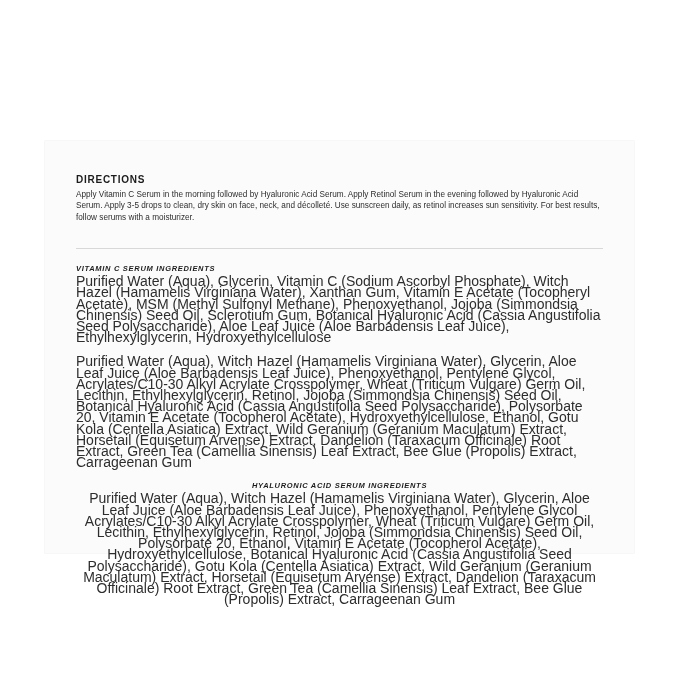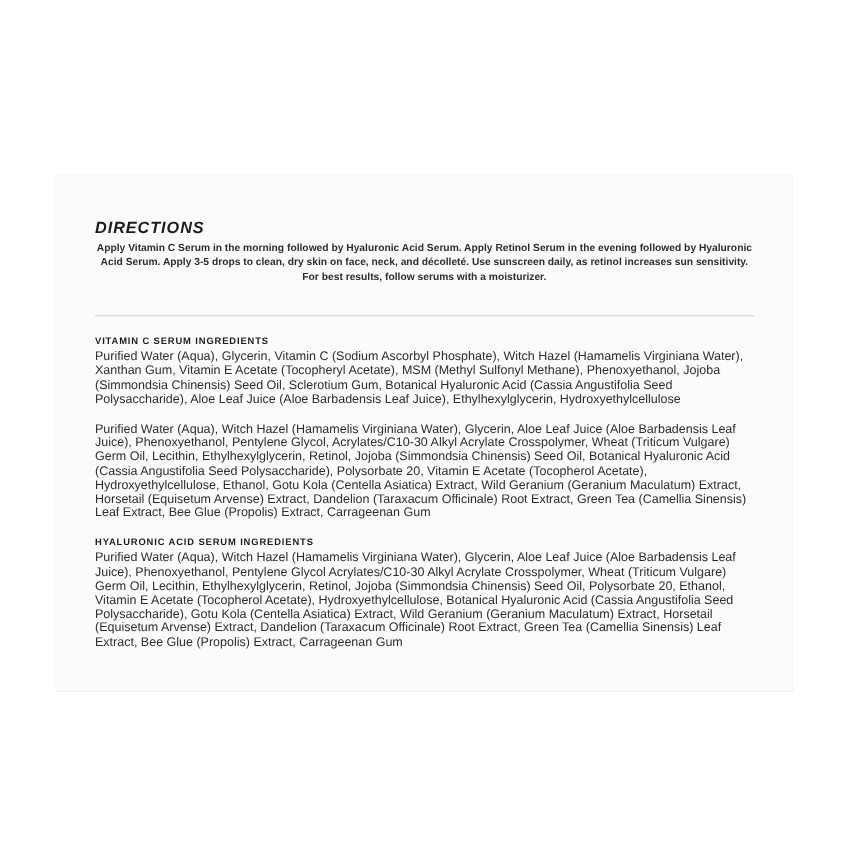--- a/index.html
+++ b/index.html
@@ -29,61 +29,61 @@
     background: #fbfbfb;
     box-shadow: 0 0 0 0.5px #f0f0f0;
   }
   #card-inner {
     position: absolute;
     left: 31px;
     top: 33px;
     right: 31px;
   }
   .section-title {
-    font-size: 13px;
+    font-size: 10px;
     font-weight: bold;
     letter-spacing: 0.75px;
     color: #1c1c1c;
     margin: 0 0 4px 0;
     text-transform: uppercase;
-    font-style: italic;
   }
   .body-text {
     font-size: 8.2px;
     line-height: 11.4px;
     color: #2d2d2d;
     margin: 0;
-    text-align: center;
+    text-align: left;
     letter-spacing: 0.01px;
-    font-weight: bold;
   }
   .para-gap {
     height: 9px;
   }
   .rule {
     border: 0;
     border-top: 1px solid #d8d8d8;
     margin: 16px 0 15px 0;
   }
   .ing-block {
     margin-bottom: 13px;
   }
   .ing-block:last-child {
     margin-bottom: 0;
+    text-align: center;
   }
   .ing-title {
     font-size: 7.5px;
     font-weight: bold;
     letter-spacing: 0.7px;
     color: #1c1c1c;
     margin: 0 0 3px 0;
     text-transform: uppercase;
+    font-style: italic;
   }
   .ing-text {
-    font-size: 10px;
+    font-size: 14px;
     line-height: 11.2px;
     color: #2d2d2d;
     margin: 0;
   }
 </style>
 </head>
 <body>
 
 <div id="page">
   <div id="card">

